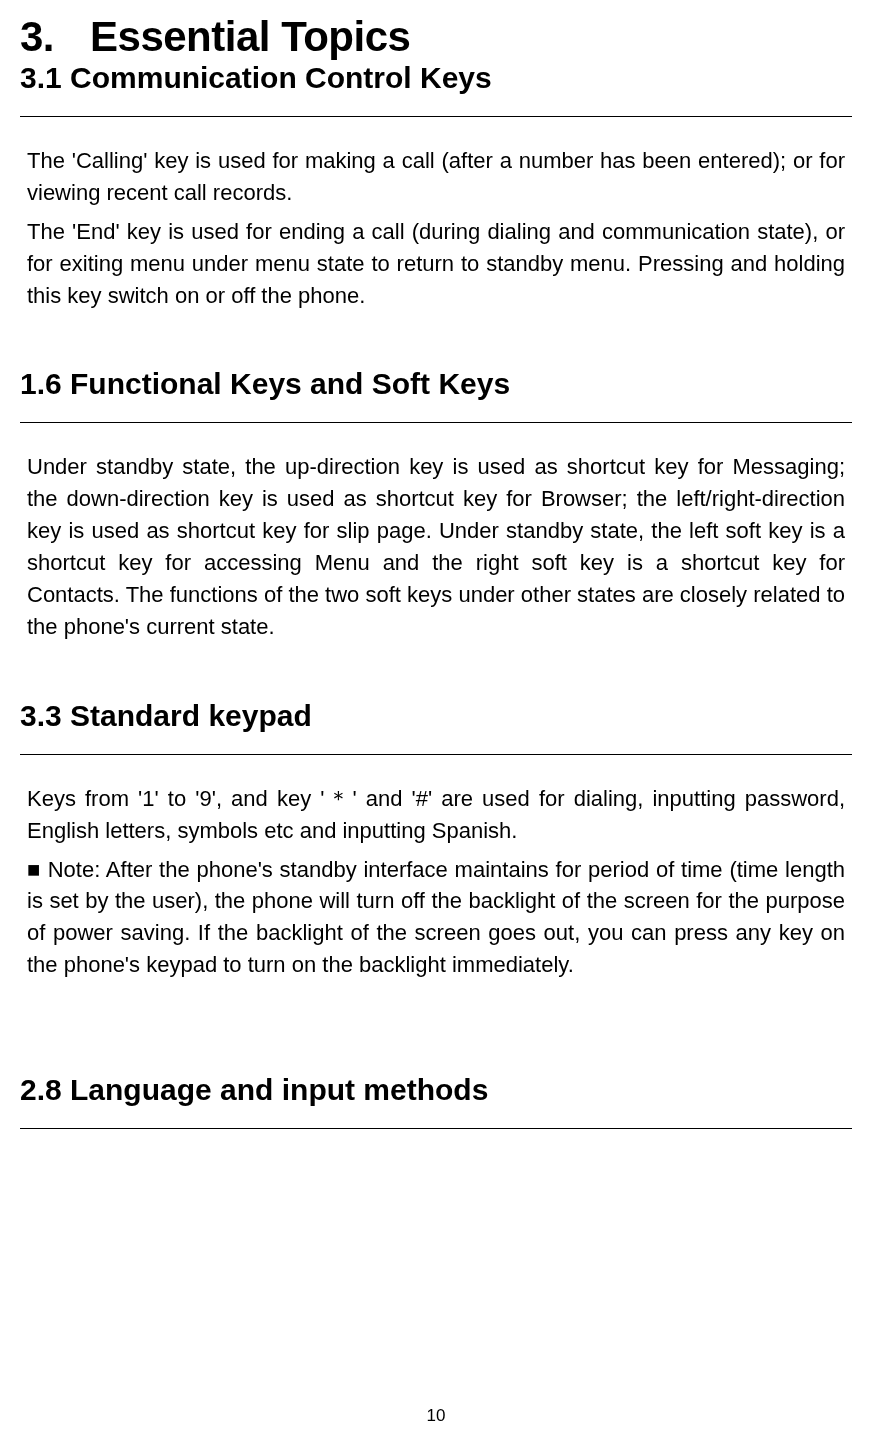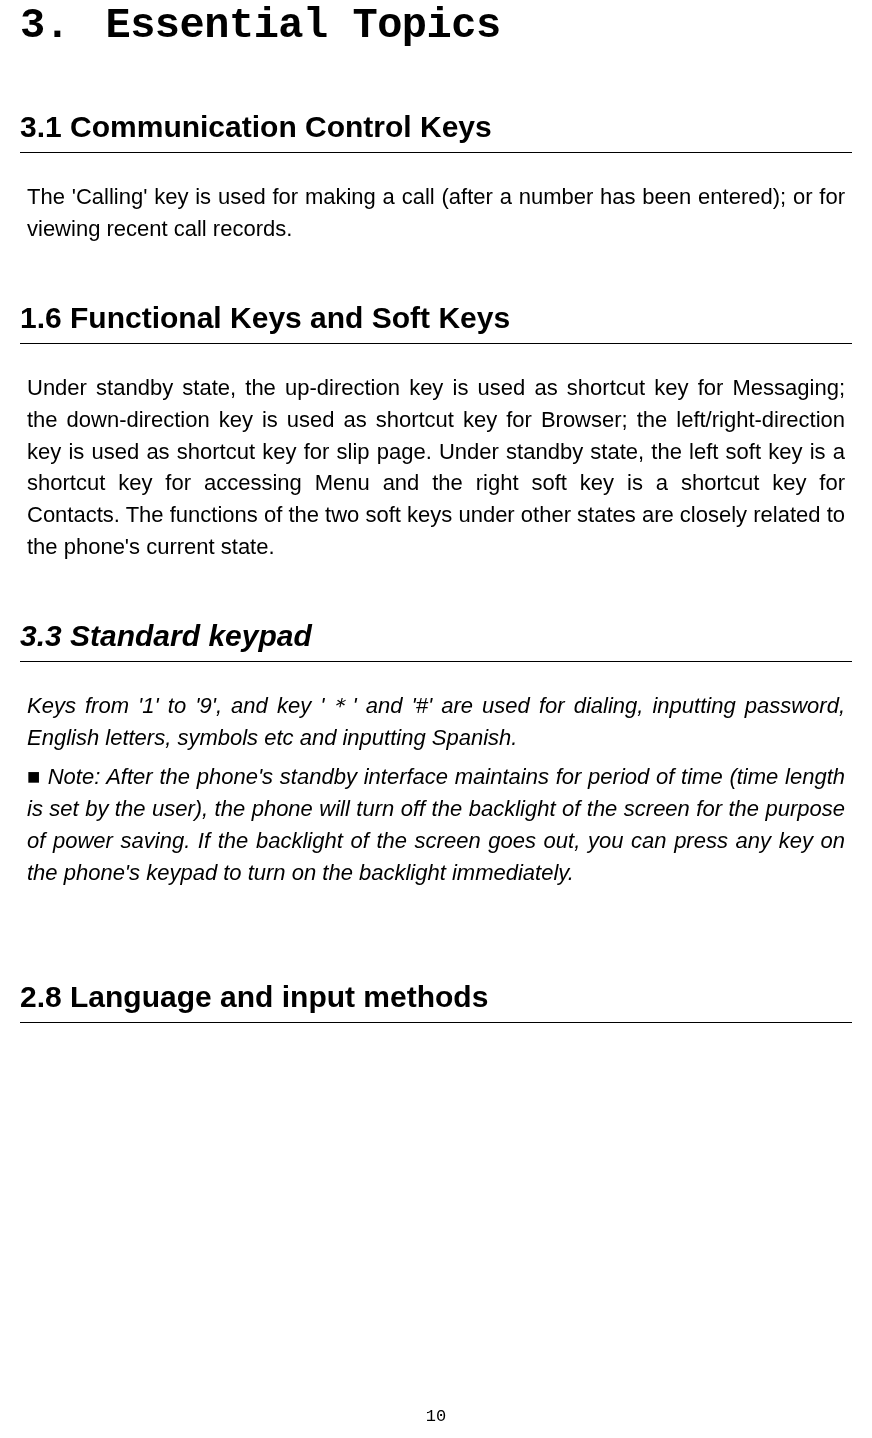--- a/index.html
+++ b/index.html
@@ -12,71 +12,69 @@
       width: 872px;
       height: 1438px;
       background: #ffffff;
       color: #000000;
       padding: 0 20px;
       position: relative;
     }
     .chapter-title {
       font-size: 42px;
       font-weight: bold;
-      padding-top: 2px;
-      margin-bottom: 60px;
+      padding-top: 13px;
       letter-spacing: -0.5px;
-      font-family: Liberation Mono, monospace;
     }
     .chapter-title .chapter-num {
       display: inline-block;
       margin-right: 36px;
     }
     .section {
       margin-bottom: 56px;
     }
     .section-title {
       font-size: 30px;
       font-weight: bold;
-      padding-bottom: 8px;
+      padding-bottom: 21px;
       border-bottom: 1.5px solid #000000;
       margin-bottom: 28px;
     }
     .body-text {
       font-size: 22px;
       line-height: 1.45;
       text-align: justify;
     }
     .body-text p {
       margin: 7px;
     }
     .page-number {
       position: absolute;
       bottom: 12px;
       left: 50%;
       transform: translateX(-50%);
-      font-family: Liberation Mono, monospace;
+      font-family: Liberation Sans, sans-serif;
       font-size: 17px;
     }
     .extra-gap {
       margin-bottom: 92px;
-      font-style: italic;
     }
   </style>
 </head>
 <body>
 
 <h1 class="chapter-title">
   <span class="chapter-num">3.</span><span>Essential Topics</span>
 </h1>
 
 <div class="section">
   <h2 class="section-title">3.1 Communication Control Keys</h2>
   <div class="body-text">
     <p>The 'Calling' key is used for making a call (after a number has been entered); or for viewing recent call records.</p>
+    <p>The 'End' key is used for ending a call (during dialing and communication state), or for exiting menu under menu state to return to standby menu. Pressing and holding this key switch on or off the phone.</p>
   </div>
 </div>
 
 <div class="section">
   <h2 class="section-title">1.6 Functional Keys and Soft Keys</h2>
   <div class="body-text">
     <p>Under standby state, the up-direction key is used as shortcut key for Messaging; the down-direction key is used as shortcut key for Browser; the left/right-direction key is used as shortcut key for slip page. Under standby state, the left soft key is a shortcut key for accessing Menu and the right soft key is a shortcut key for Contacts. The functions of the two soft keys under other states are closely related to the phone's current state.</p>
   </div>
 </div>
 

